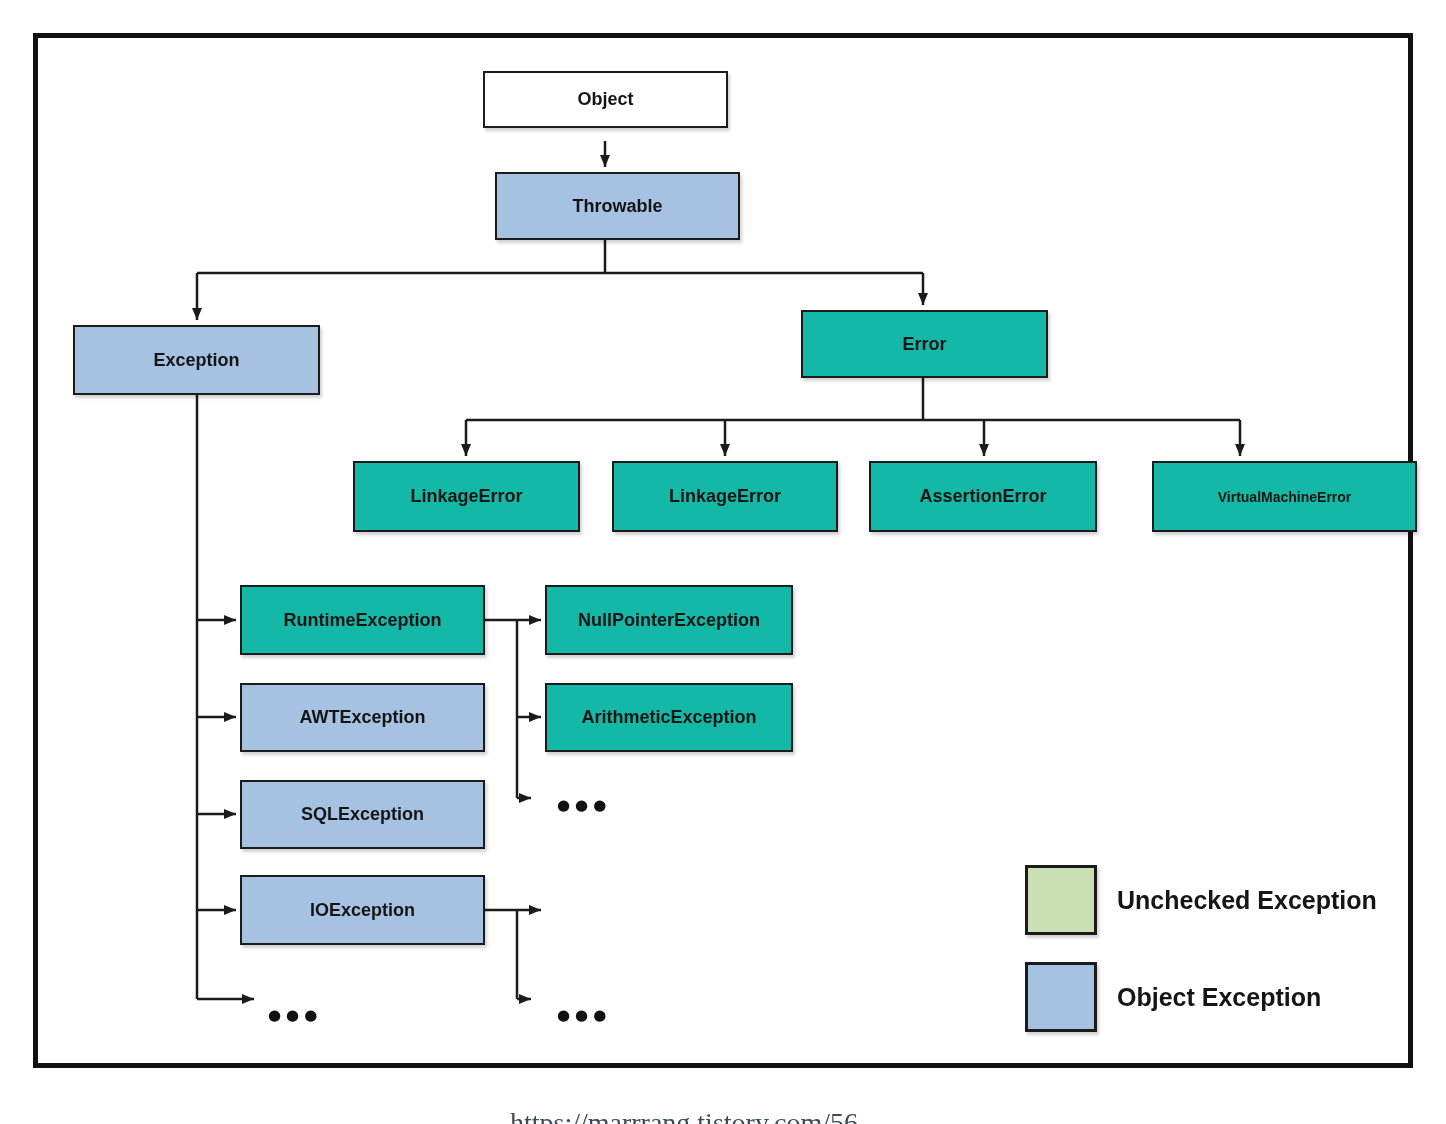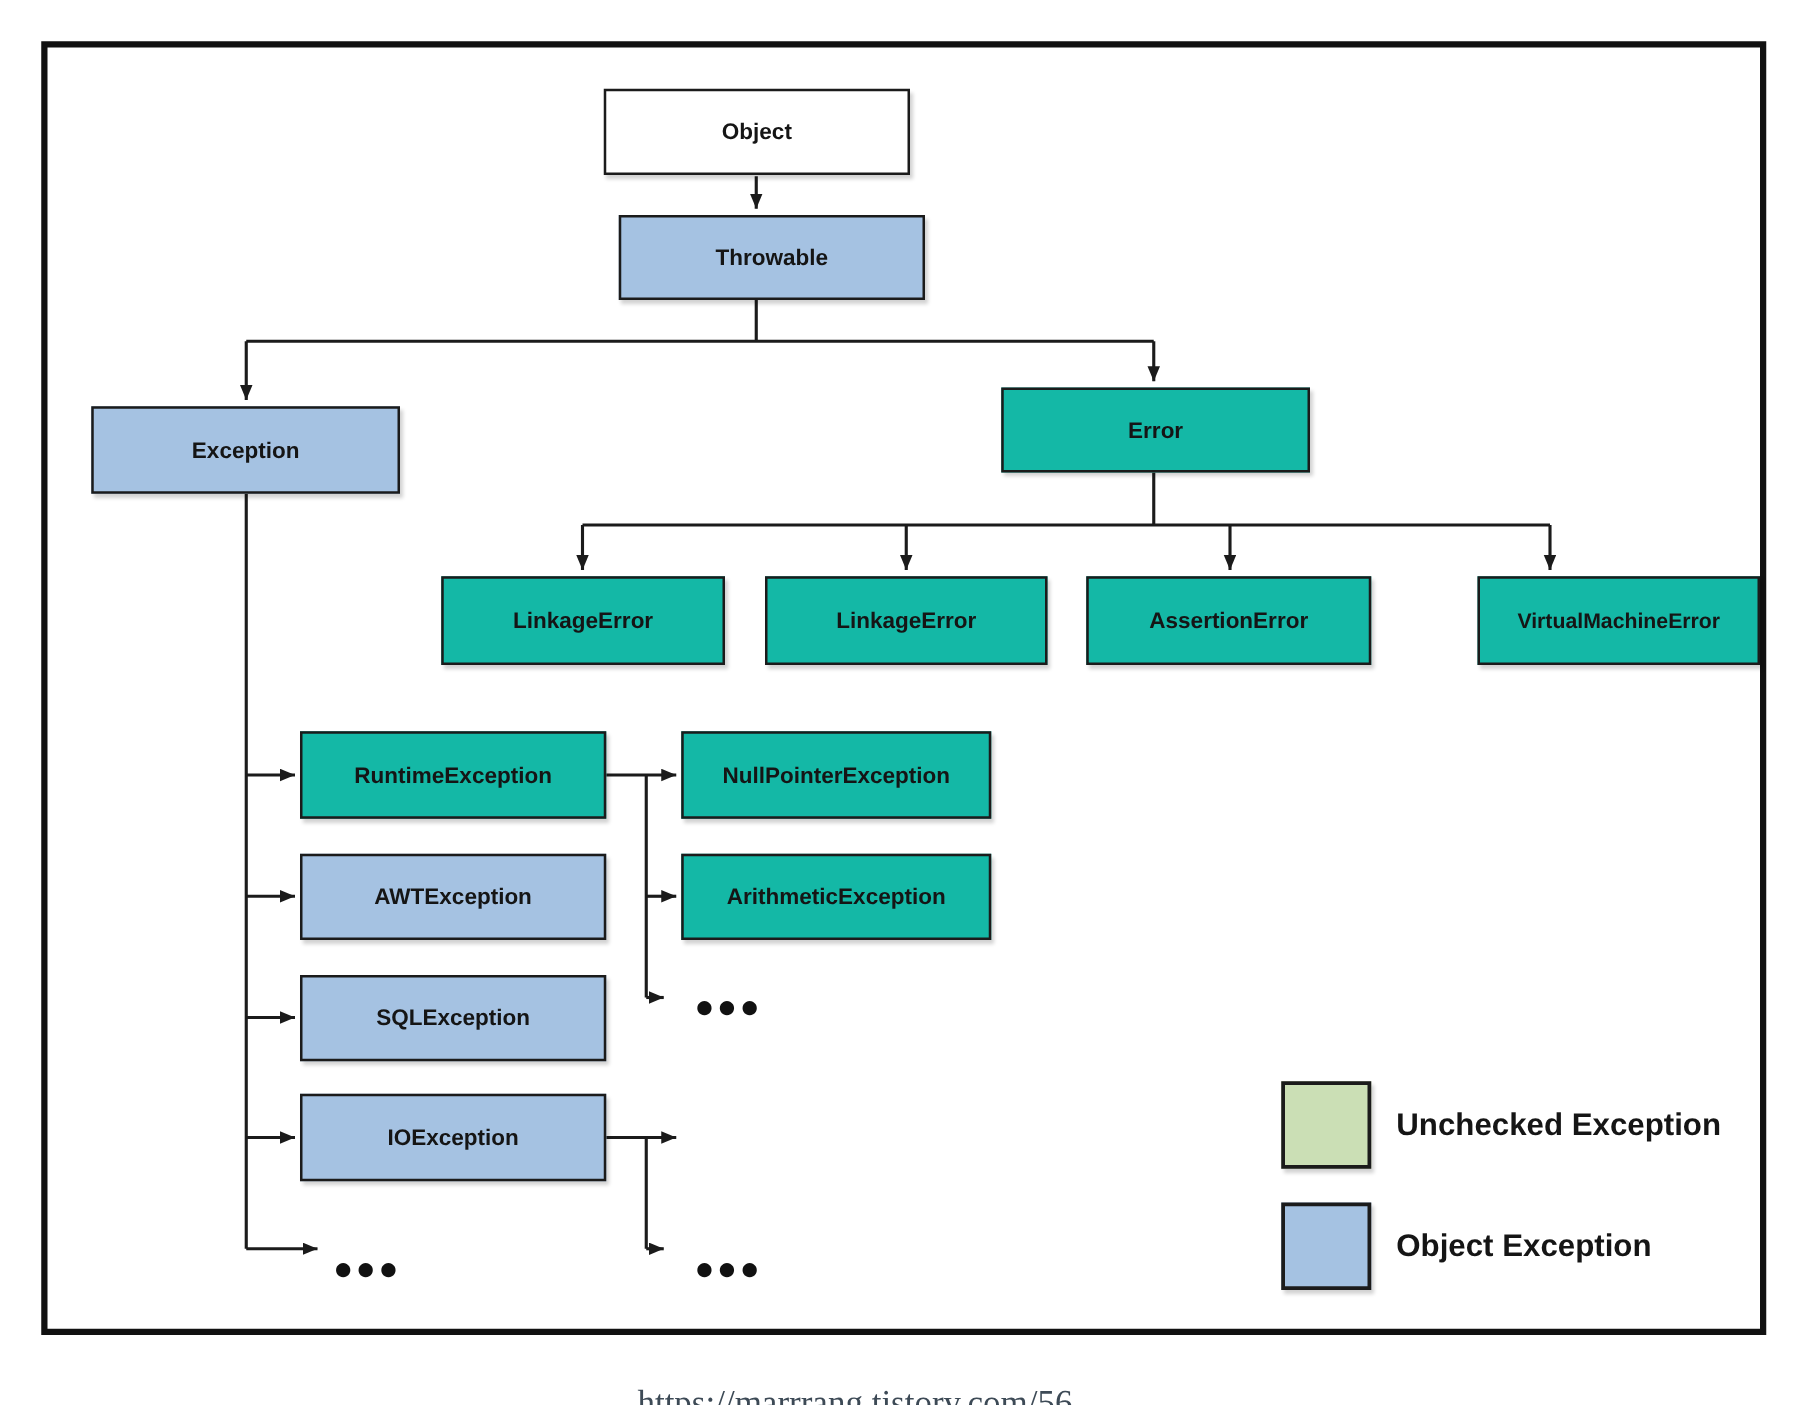--- a/index.html
+++ b/index.html
@@ -8,28 +8,28 @@
   .frame{position:absolute;left:33px;top:33px;width:1380px;height:1035px;
          border:5px solid #111;box-sizing:border-box;background:#fff;}
   .wires{position:absolute;left:0;top:0;width:1446px;height:1124px;pointer-events:none;}
   .node{position:absolute;display:flex;align-items:center;justify-content:center;
         border:2.5px solid #1b1b1b;box-sizing:border-box;
         font-weight:bold;font-size:18px;color:#151515;
         box-shadow:2px 3px 3px rgba(0,0,0,0.18);background:#fff;white-space:nowrap;}
   .fill-root{background:#ffffff;}
   .fill-checked{background:#a5c2e2;}
   .fill-unchecked{background:#14b8a6;text-align:right;}
-  .n-object{left:483px;top:71px;width:245px;height:69px;}
+  .n-object{left:483px;top:71px;width:245px;height:57px;}
   .n-throwable{left:483px;top:172px;width:245px;height:68px;margin-left:12px;}
   .n-exception{left:73px;top:325px;width:247px;height:70px;}
   .n-error{left:801px;top:310px;width:247px;height:68px;}
   .n-linkage{left:353px;top:461px;width:227px;height:71px;}
   .n-thread{left:612px;top:461px;width:226px;height:71px;}
   .n-assertion{left:869px;top:461px;width:228px;height:71px;}
-  .n-vme{left:1182px;top:461px;width:226px;height:71px;font-size:17px;}
+  .n-vme{left:1152px;top:461px;width:265px;height:71px;font-size:14px;}
   .n-runtime{left:240px;top:585px;width:245px;height:70px;}
   .n-awt{left:240px;top:683px;width:245px;height:69px;}
   .n-sql{left:240px;top:780px;width:245px;height:69px;}
   .n-io{left:240px;top:875px;width:245px;height:70px;}
   .n-npe{left:545px;top:585px;width:248px;height:70px;}
   .n-arith{left:545px;top:683px;width:248px;height:69px;}
   .n-fnf{left:545px;top:875px;width:248px;height:70px;}
   .ellipsis{position:absolute;font-size:15px;letter-spacing:5px;color:#111;line-height:15px;
             font-family:"DejaVu Sans",sans-serif;}
   .e-exception{left:268px;top:1008px;}

